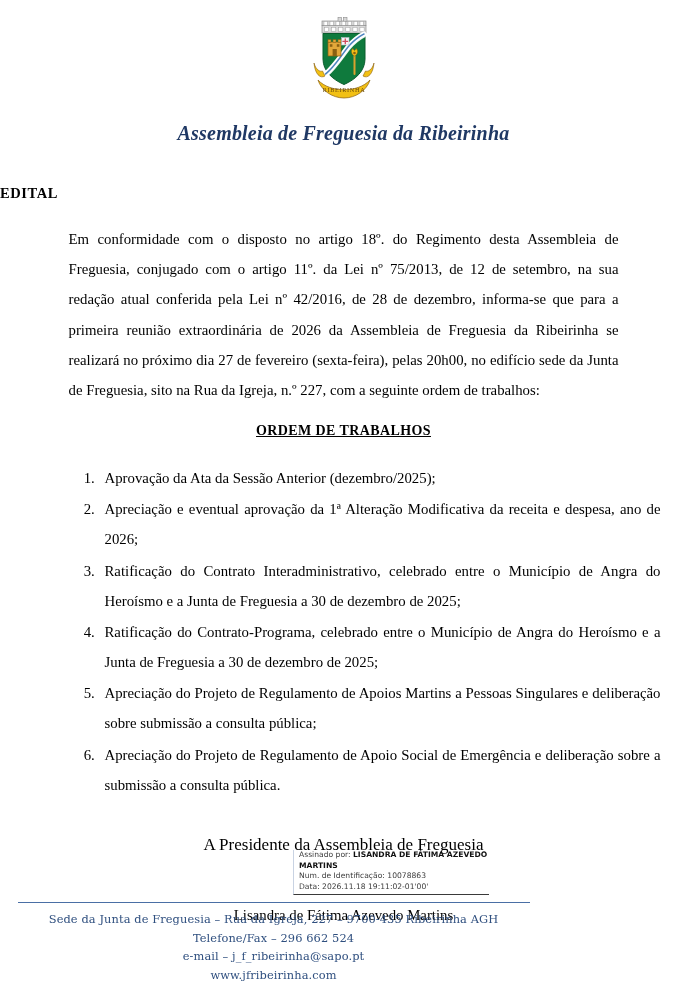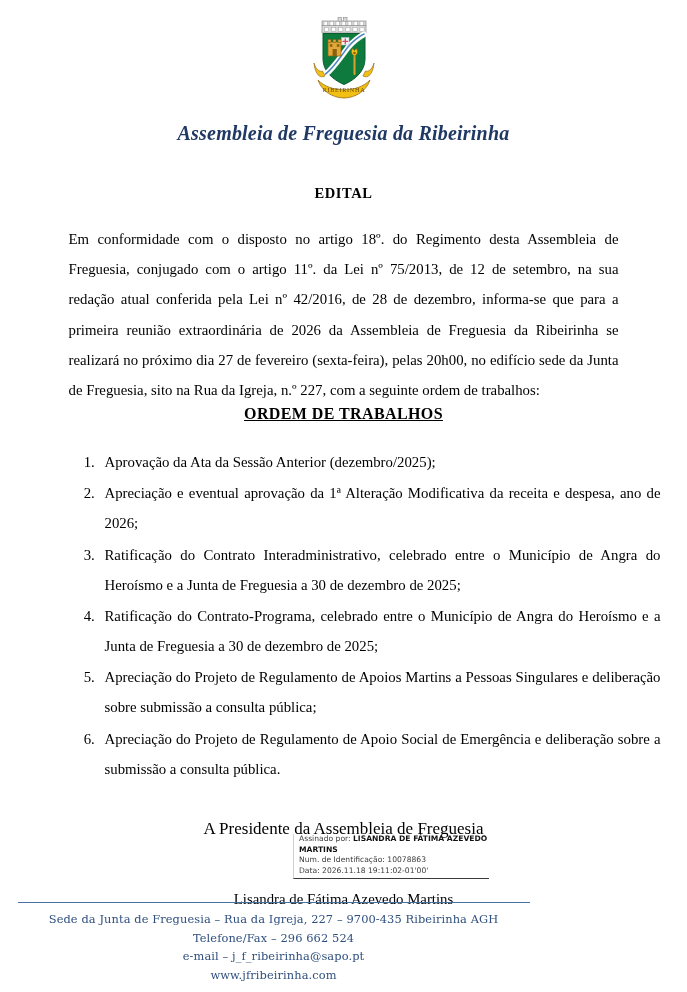--- a/index.html
+++ b/index.html
@@ -42,21 +42,21 @@
     font-family: "Liberation Serif", "DejaVu Serif", serif;
     font-style: italic;
     font-weight: bold;
     font-size: 20px;
     color: #1F3864;
     margin-top: 14px;
     letter-spacing: 0.2px;
   }
 
   .edital {
-    text-align: center;
+    text-align: left;
     font-weight: bold;
     font-size: 14.5px;
     margin-top: 40px;
     letter-spacing: 0.6px;
   }
 
   
   .body-wrap {
     margin: 0 auto;
     width: 550px;
@@ -65,22 +65,23 @@
     text-align: justify;
     font-size: 14.8px;
     line-height: 2.04;
     margin-top: 22px;
     text-justify: inter-word;
   }
 
   .ordem {
     text-align: center;
     font-weight: bold;
-    font-size: 16px;
+    font-size: 14px;
     text-decoration: underline;
+    margin-top: 18px;
     letter-spacing: 0.4px;
   }
 
   
   ol.agenda {
     margin: 24px 0 0 0;
     padding-left: 32px;
     width: 562px;
   }
   ol.agenda li {

